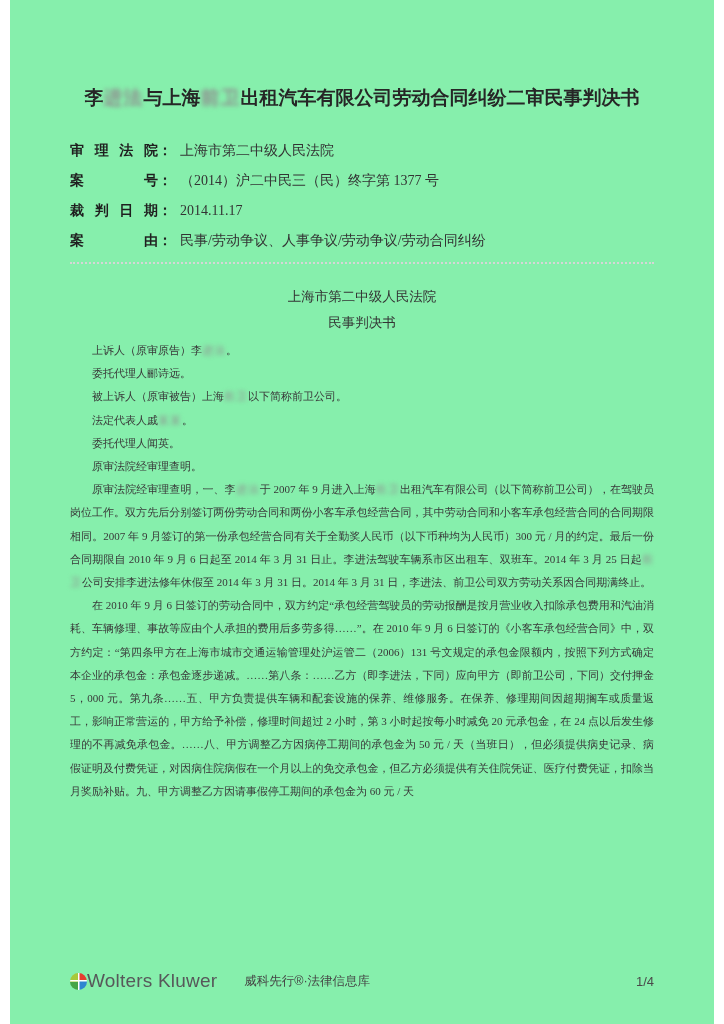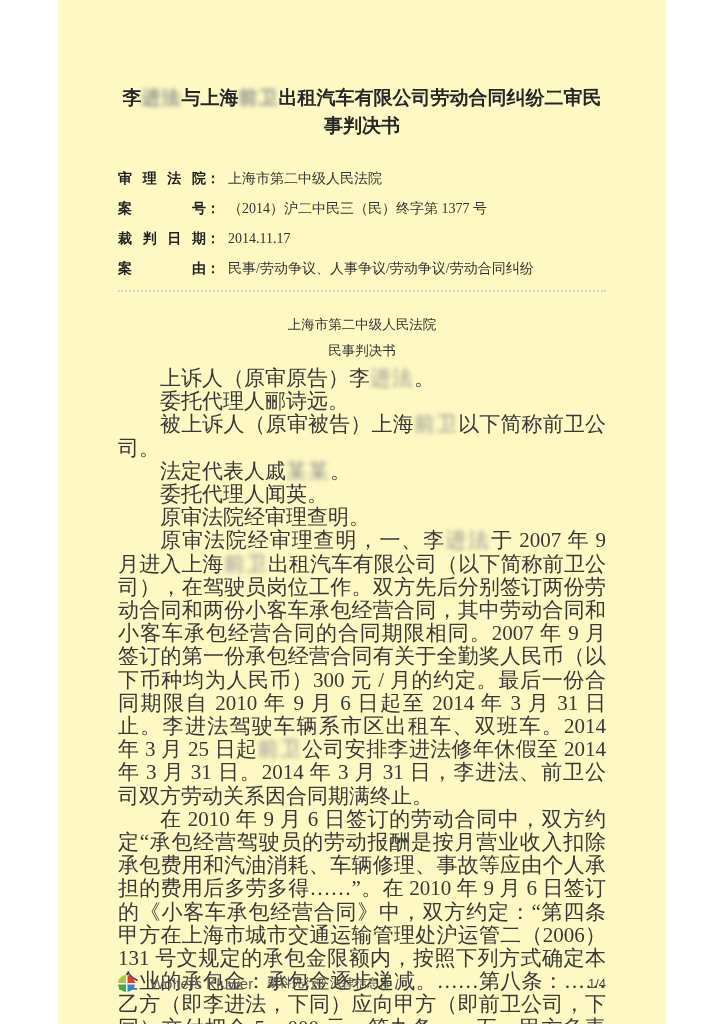--- a/index.html
+++ b/index.html
@@ -1,21 +1,21 @@
 <!DOCTYPE html>
 <html><head>
 <meta charset="utf-8">
 <style>
   * { margin:0; padding:0; box-sizing:border-box; }
   html,body { background:#ffffff; }
   .page {
     position:relative;
-    width:608px; height:1024px;
+    width:704px; height:1024px;
     margin:0 auto;
-    background:#fef9c3;
+    background:#86efac;
     font-family:"Liberation Serif","DejaVu Serif",serif;
     color:#333333;
     overflow:hidden;
   }
   .content { padding:0 60px; }
 
   .doc-title {
     margin-top:84px;
     text-align:center;
     font-size:19px;
@@ -45,21 +45,21 @@
 
   .doc-header { margin-top:20px; text-align:center; }
   .doc-header p {
     font-size:13.5px;
     line-height:26px;
     color:#333;
   }
 
   .body-text { margin-top:3px; }
   .body-text p {
-    font-size:21px;
+    font-size:11px;
     line-height:23.2px;
     text-align:justify;
     text-indent:2em;
     color:#383838;
   }
 
   .redacted {
     color:#8f8f8f;
     filter:blur(2.2px);
     letter-spacing:1px;
@@ -77,27 +77,27 @@
   .wk-logo {
     width:17px; height:17px;
     border-radius:50%;
     background:
       linear-gradient(#fff,#fff) center/1.5px 100% no-repeat,
       linear-gradient(#fff,#fff) center/100% 1.5px no-repeat,
       conic-gradient(#e63c2f 0 25%, #2f86d0 25% 50%, #47a547 50% 75%, #a8c93a 75% 100%);
     flex:0 0 auto;
   }
   .wk-brand {
-    margin-left:15px;
-    font-size:15px;
+    margin-left:0;
+    font-size:19px;
     color:#57585a;
     letter-spacing:0.2px;
   }
   .wk-product {
-    margin-left:13px;
+    margin-left:27px;
     font-size:12.5px;
     color:#454545;
   }
   .page-num {
     margin-left:auto;
     font-family:Liberation Sans, sans-serif;
     font-size:13px;
     color:#4a4a4a;
   }
 </style>

